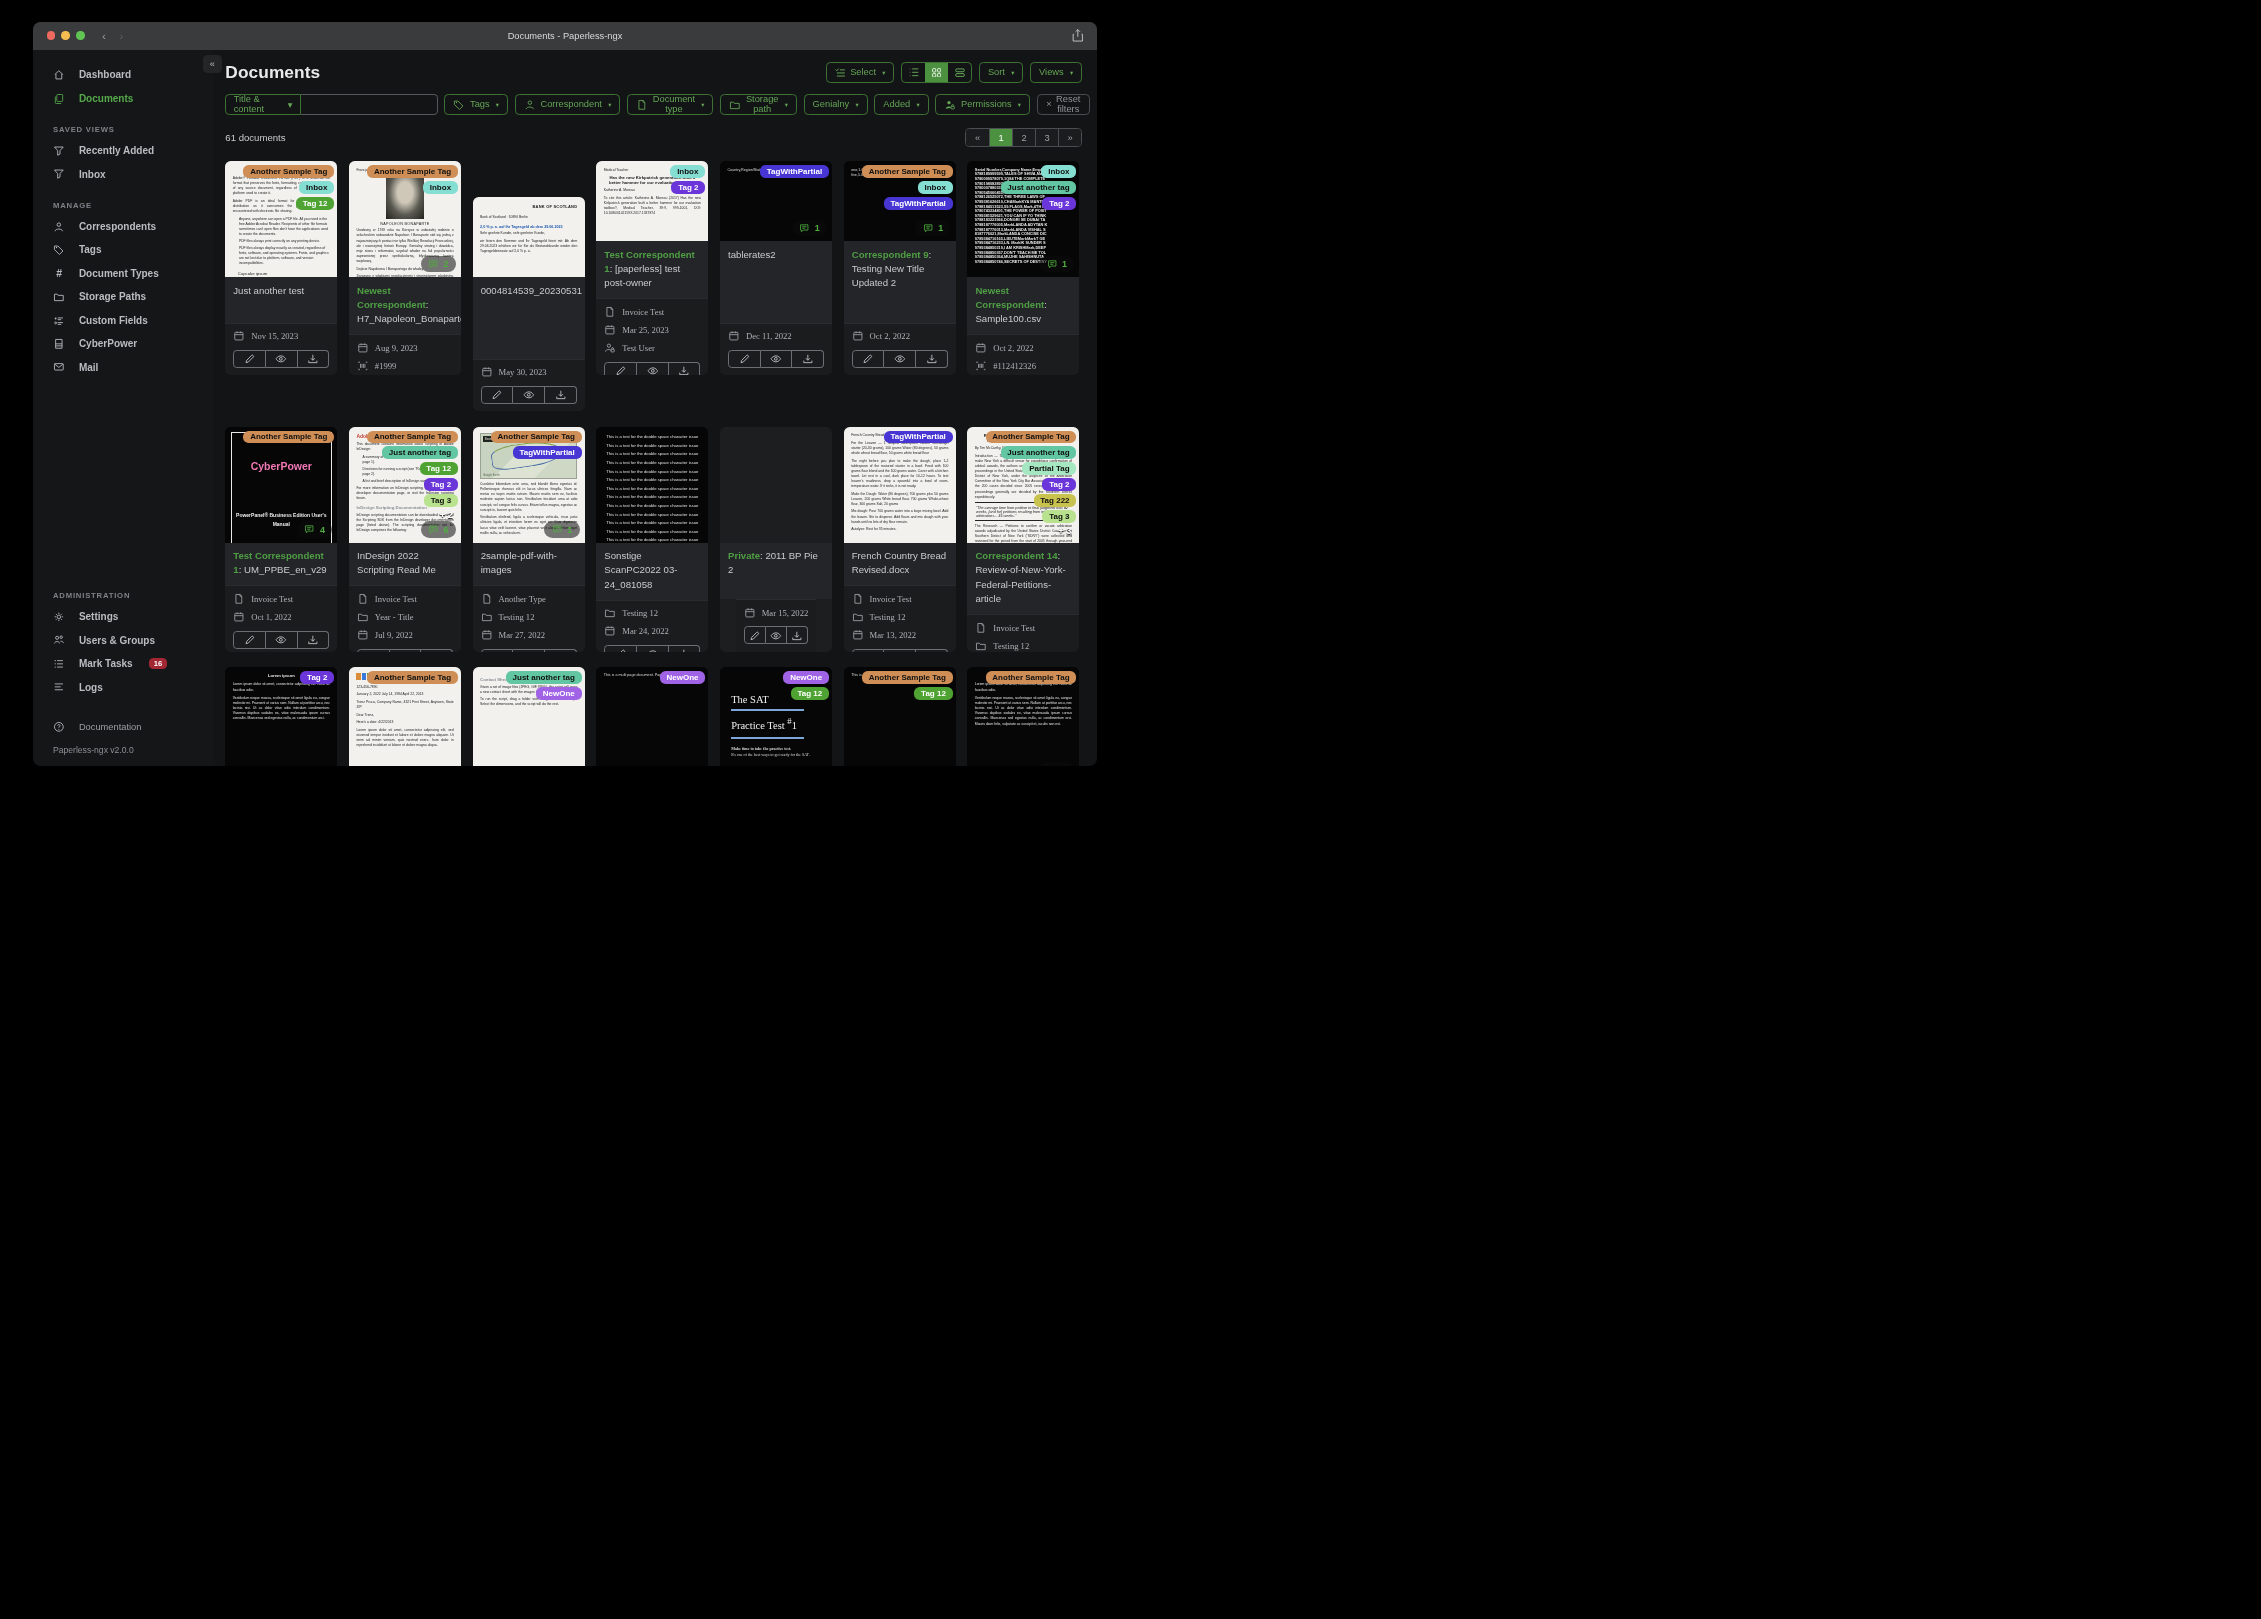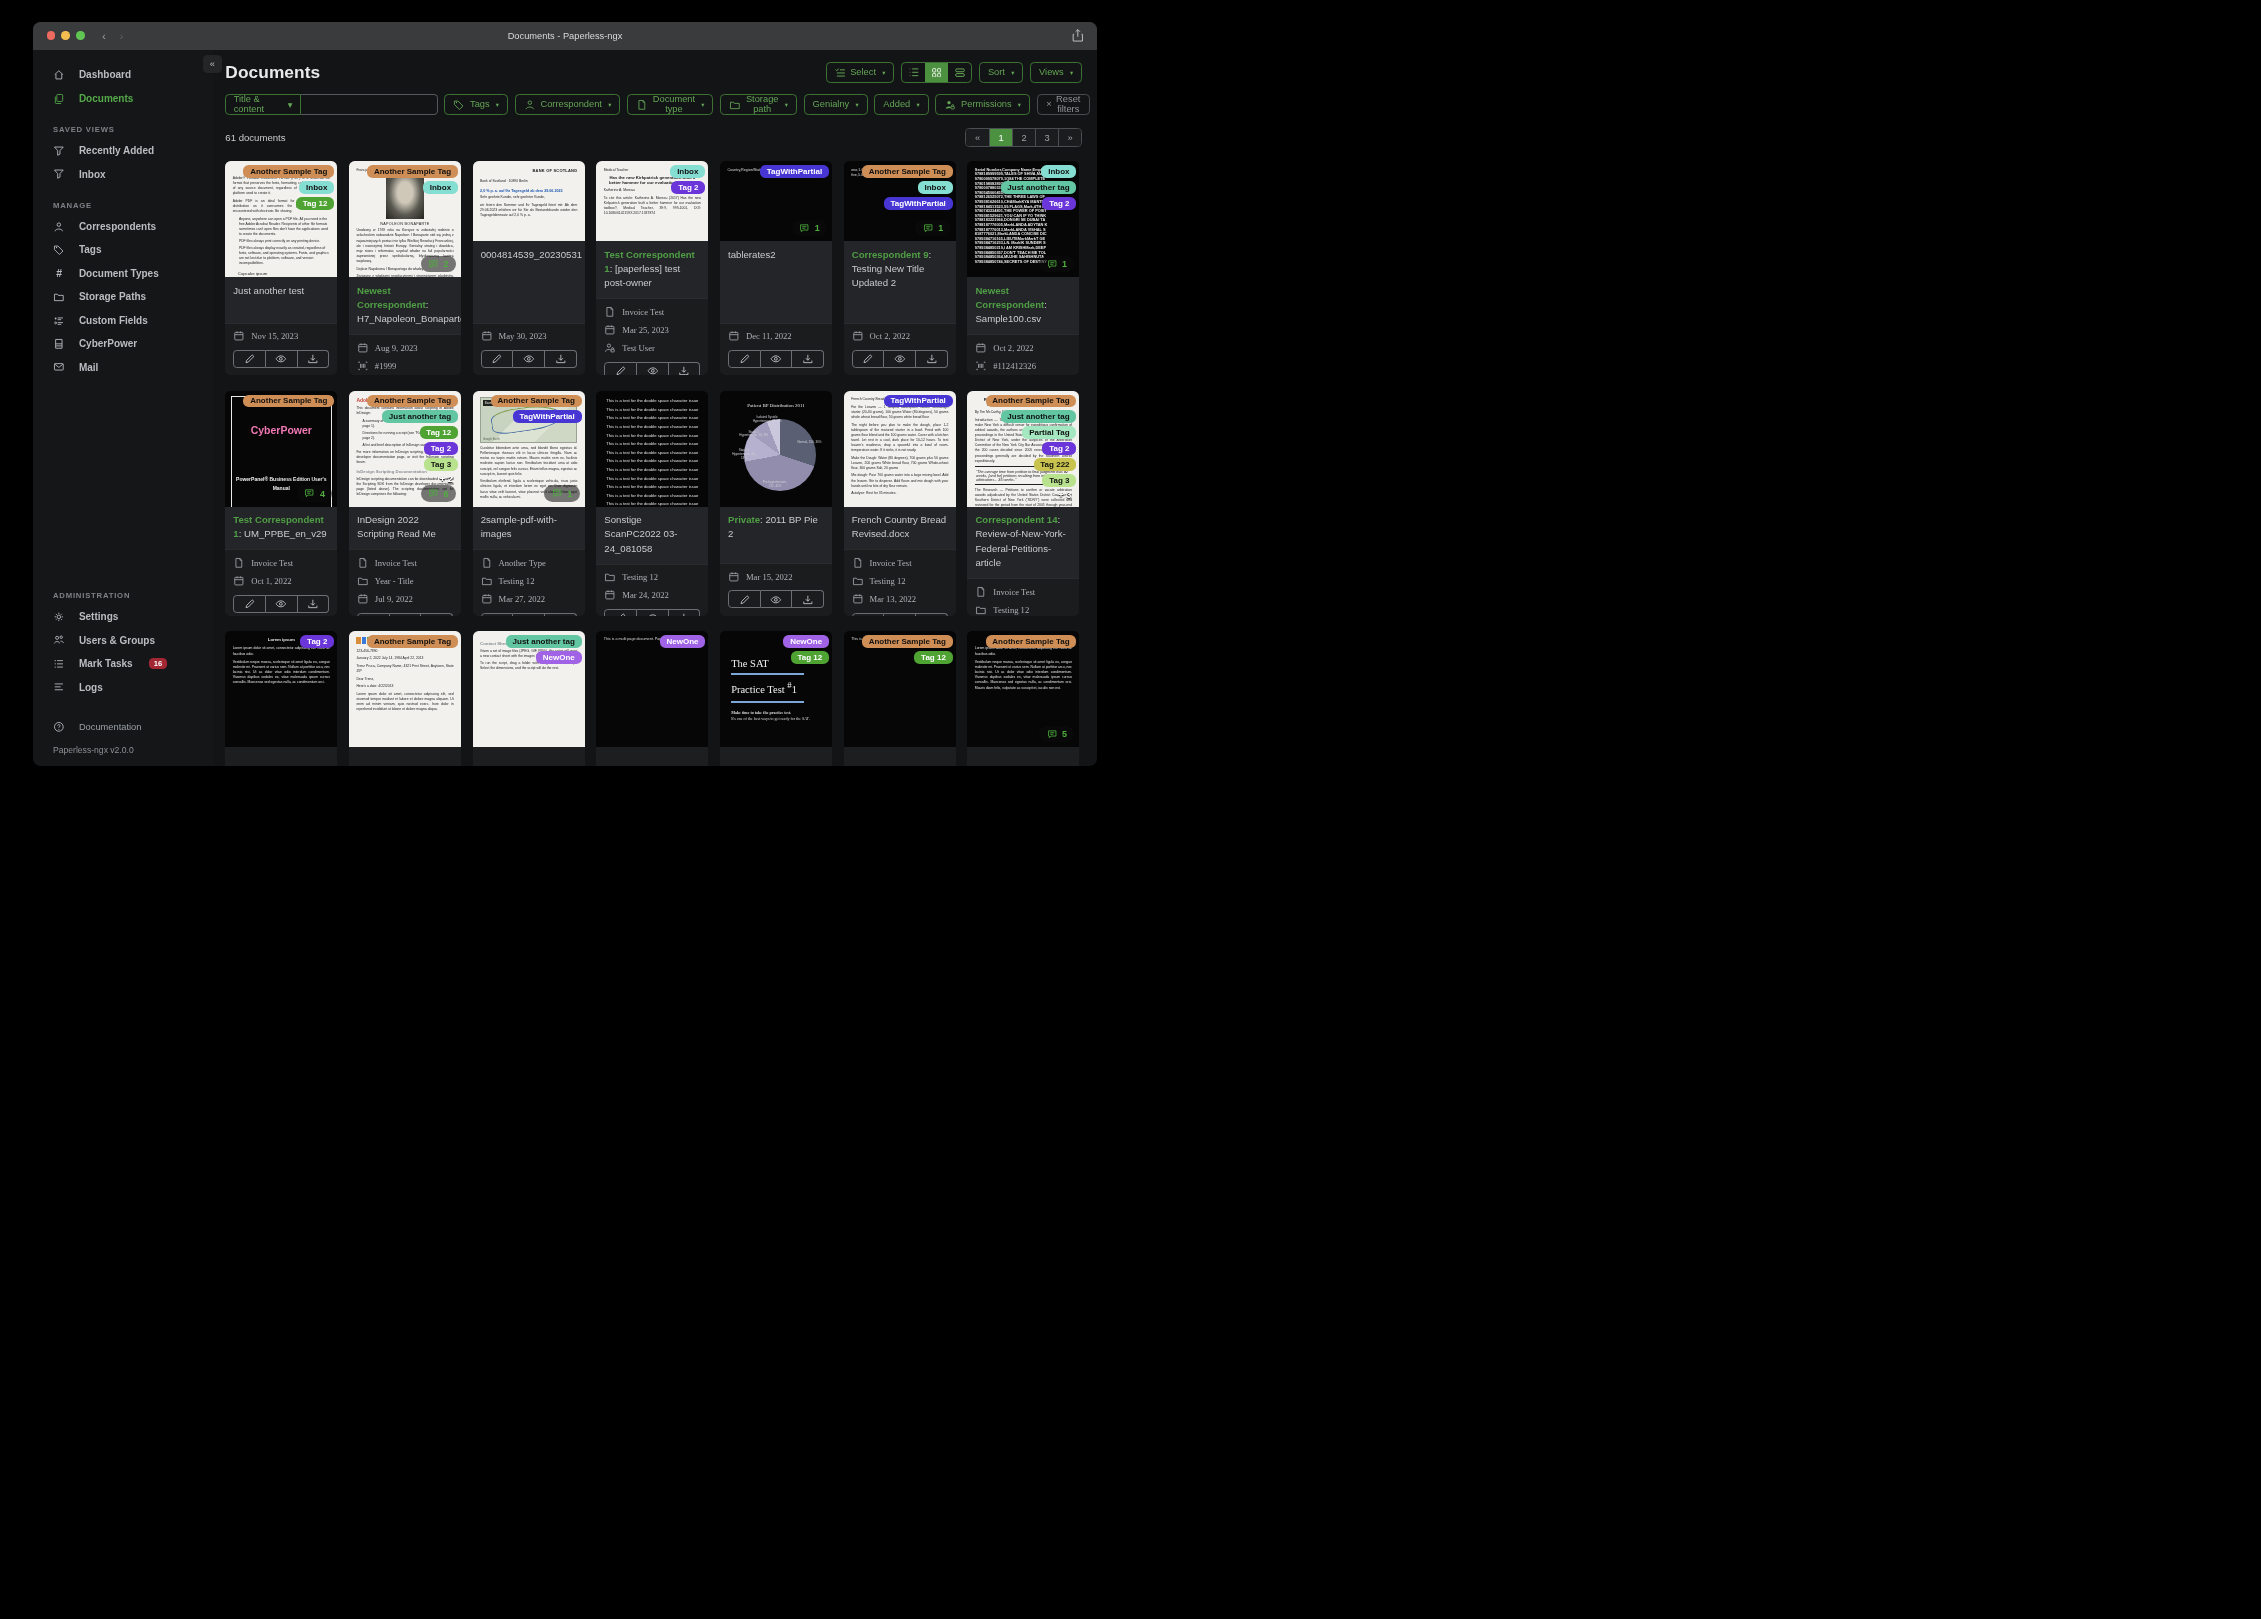--- a/index.html
+++ b/index.html
@@ -526,21 +526,21 @@
               <div class="meta-row">
                 <span style="color: rgb(157, 161, 165);">
                   <svg width="11.7" height="11.7" viewBox="0 0 20 20" fill="none" stroke="currentColor" stroke-width="1.5">
                     <path d="M3 5v-1.5h2M17 5v-1.5h-2M3 15v1.5h2M17 15v1.5h-2M6 6.5v7M8.5 6.5v7M11 6.5v7M13.5 6.5v7"></path>
                   </svg>
                 </span>
                 <span>#1999</span>
               </div>
             </div>
           </article>
-          <article class="card" style="height: 214px;">
+          <article class="card" style="height: 214px; margin-top: 36px;">
             <div class="thumb" style="height: 80px;">
               <div class="page">
                 <div class="t-right-logo">BANK OF SCOTLAND</div>
                 <div class="t-b">Bank of Scotland · 10890 Berlin</div>
                 <div class="t-blue">2,0 % p. a. auf Ihr Tagesgeld ab dem 29.06.2023</div>
                 <div class="t-b">Sehr geehrte Kundin, sehr geehrter Kunde,</div>
                 <div class="t-b">wir feiern den Sommer und Ihr Tagesgeld feiert mit: Ab dem 29.06.2023 erhöhen wir für Sie als Bestandskunde wieder den Tagesgeldzinssatz auf 2,0 % p. a.</div>
               </div>
             </div>
             <div class="titlewrap">
@@ -1135,21 +1135,21 @@
                   <span style="color: rgb(195, 199, 202);">
                     <svg width="11.7" height="11.7" viewBox="0 0 20 20" fill="none" stroke="currentColor" stroke-width="1.5">
                       <path d="M10 3v9M6.5 9L10 12.5 13.5 9"></path>
                       <path d="M3 13v3.5h14V13"></path>
                     </svg>
                   </span>
                 </button>
               </div>
             </div>
           </article>
-          <article class="card" style="height: 225px;">
+          <article class="card" style="height: 225px; align-items: center;">
             <div class="thumb" style="height: 116px;">
               <div class="page dark">
                 <div class="pie-wrap">
                   <div class="pie-title t-serif">Patient BP Distribution 2011</div>
                   <div class="pie" style="background: conic-gradient(rgb(91, 95, 115) 0%, rgb(91, 95, 115) 30%, rgb(147, 141, 173) 30%, rgb(147, 141, 173) 72%, rgb(182, 177, 207) 72%, rgb(182, 177, 207) 85%, rgb(163, 157, 189) 85%, rgb(163, 157, 189) 94%, rgb(203, 199, 221) 94%, rgb(203, 199, 221) 100%);"></div>
                   <div class="pl" style="left: 72%; top: 36%; max-width: 30%;">Normal, 150, 30%</div>
                   <div class="pl" style="left: 34%; top: 74%; max-width: 30%;">Pre-hypertension., 212, 42%</div>
                   <div class="pl" style="left: 2%; top: 44%; max-width: 30%;">Stage 1 Hypertension, 65, 13%</div>
                   <div class="pl" style="left: 12%; top: 26%; max-width: 30%;">Stage 2 Hypertension, 44, 9%</div>
                   <div class="pl" style="left: 26%; top: 12%; max-width: 30%;">Isolated Systolic Hypertension, 31, 6%</div>

